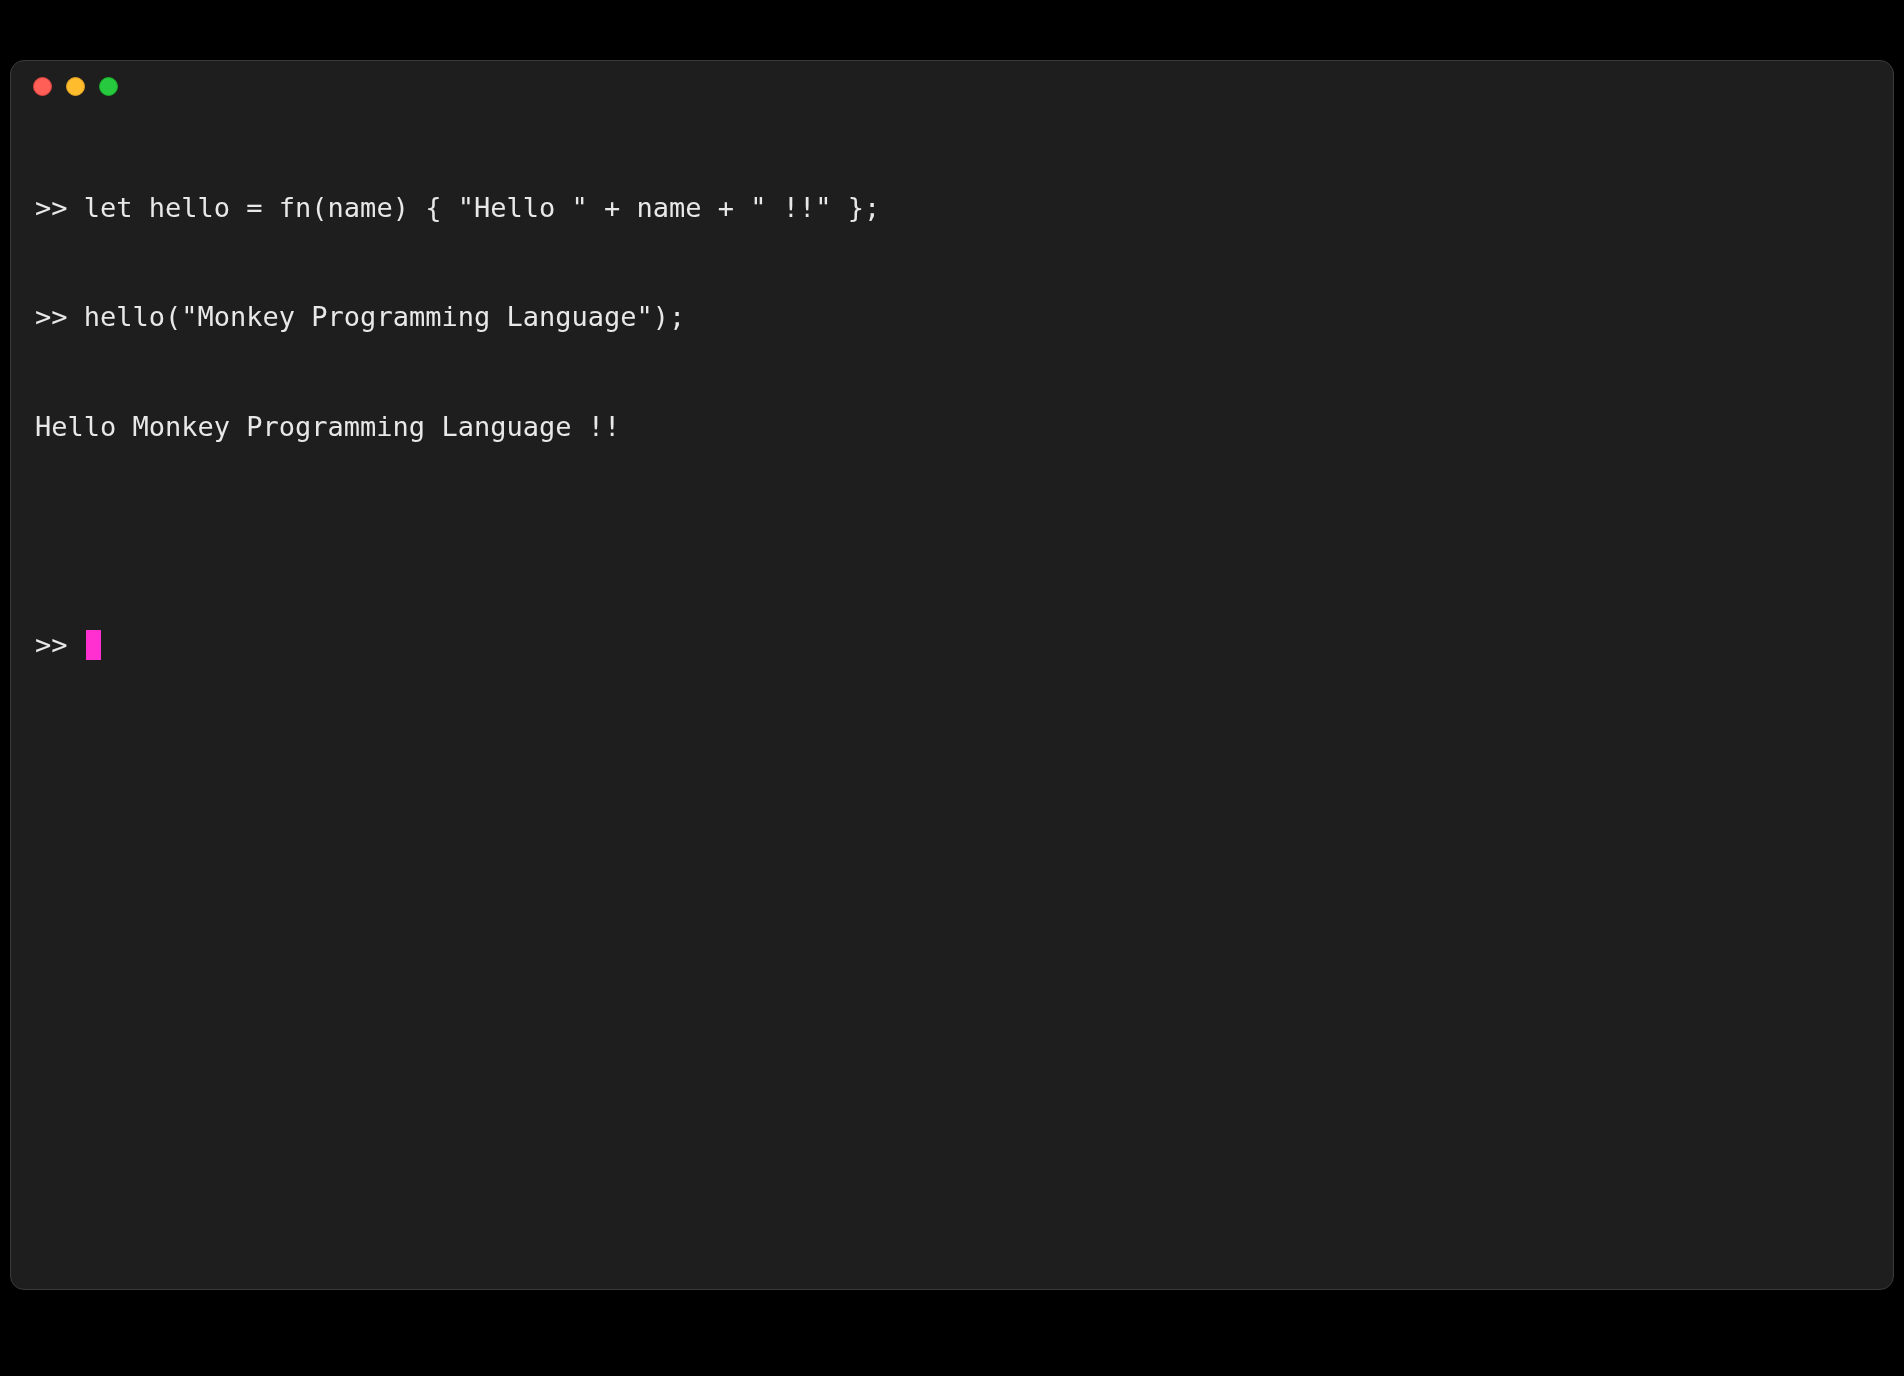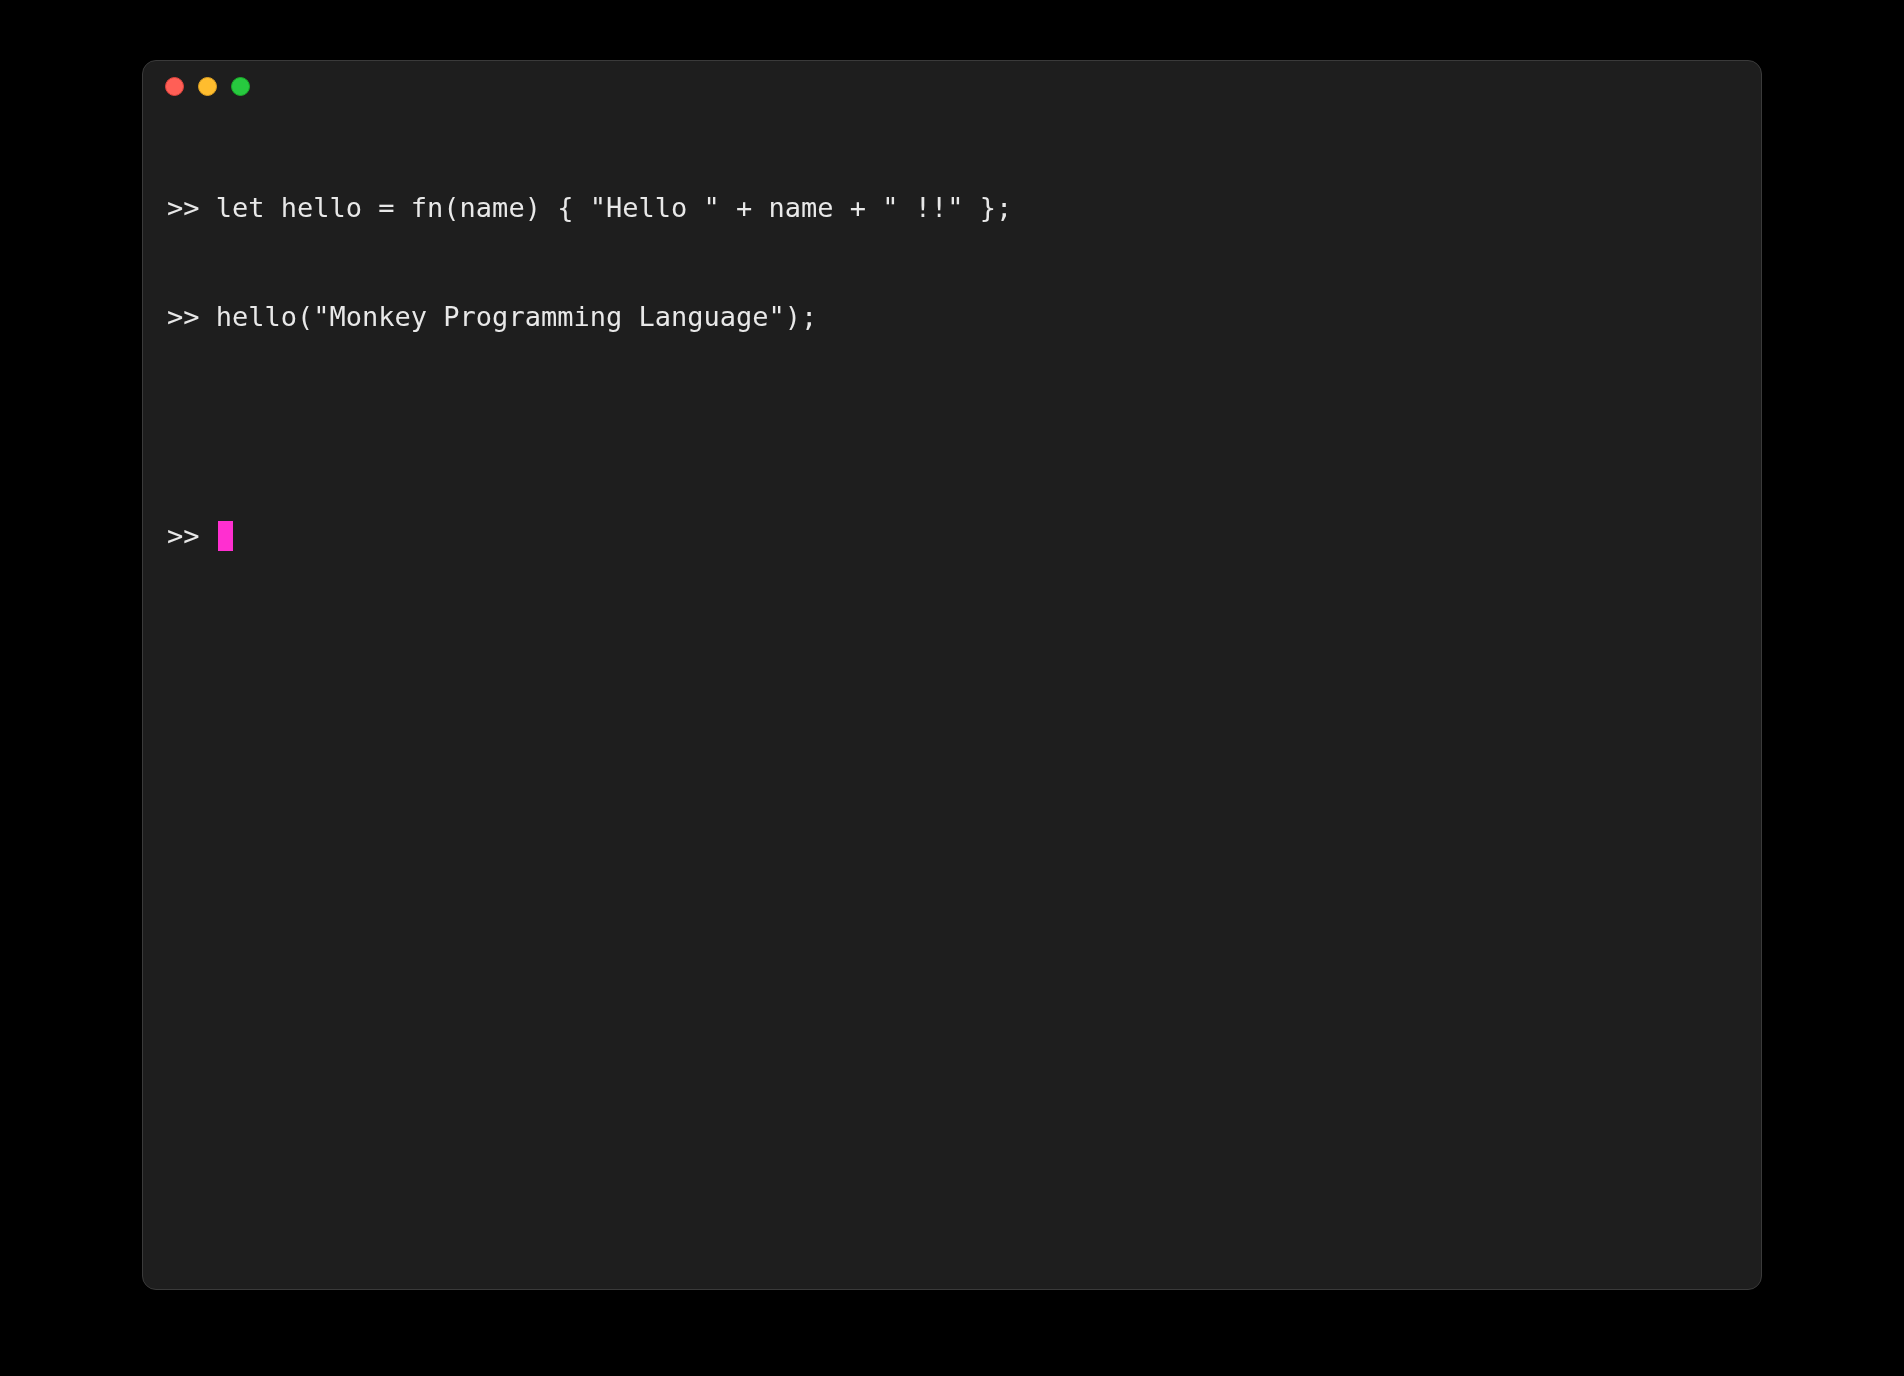--- a/index.html
+++ b/index.html
@@ -10,21 +10,21 @@
     body {
       background: #000000;
       width: 1904px;
       height: 1376px;
       display: flex;
       align-items: flex-start;
       justify-content: center;
       padding-top: 60px;
     }
     .terminal-window {
-      width: 1620px;
+      width: 1884px;
       height: 1230px;
       background: #1e1e1e;
       border-radius: 14px;
       border: 1px solid #3a3a3a;
       box-shadow: 0 20px 60px rgba(0,0,0,0.6);
       overflow: hidden;
       display: flex;
       flex-direction: column;
     }
     .titlebar {
@@ -75,18 +75,19 @@
 
 <div class="terminal-window">
   <div class="titlebar">
     <div class="traffic-light tl-close"></div>
     <div class="traffic-light tl-min"></div>
     <div class="traffic-light tl-max"></div>
   </div>
   <div class="terminal-body">
     <span class="line"><span>&gt;&gt; </span><span>let hello = fn(name) { "Hello " + name + " !!" };</span></span>
     <span class="line"><span>&gt;&gt; </span><span>hello("Monkey Programming Language");</span></span>
+    <span class="line"><span>Hello Monkey Programming Language !!</span></span>
     <div class="spacer"></div>
     <div class="prompt-line">
       <span>&gt;&gt; </span><span class="cursor"></span>
     </div>
   </div>
 </div>
 
 </body></html>

